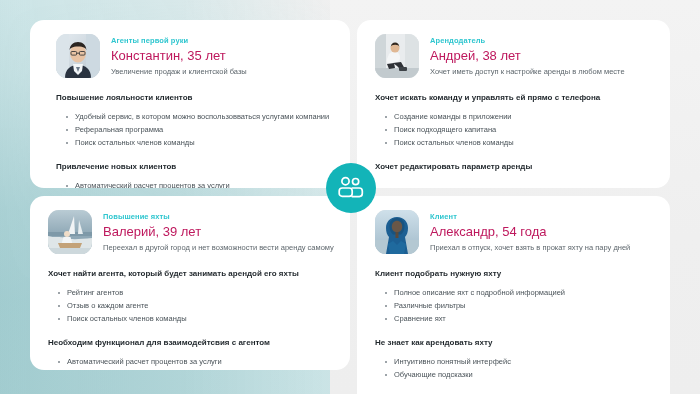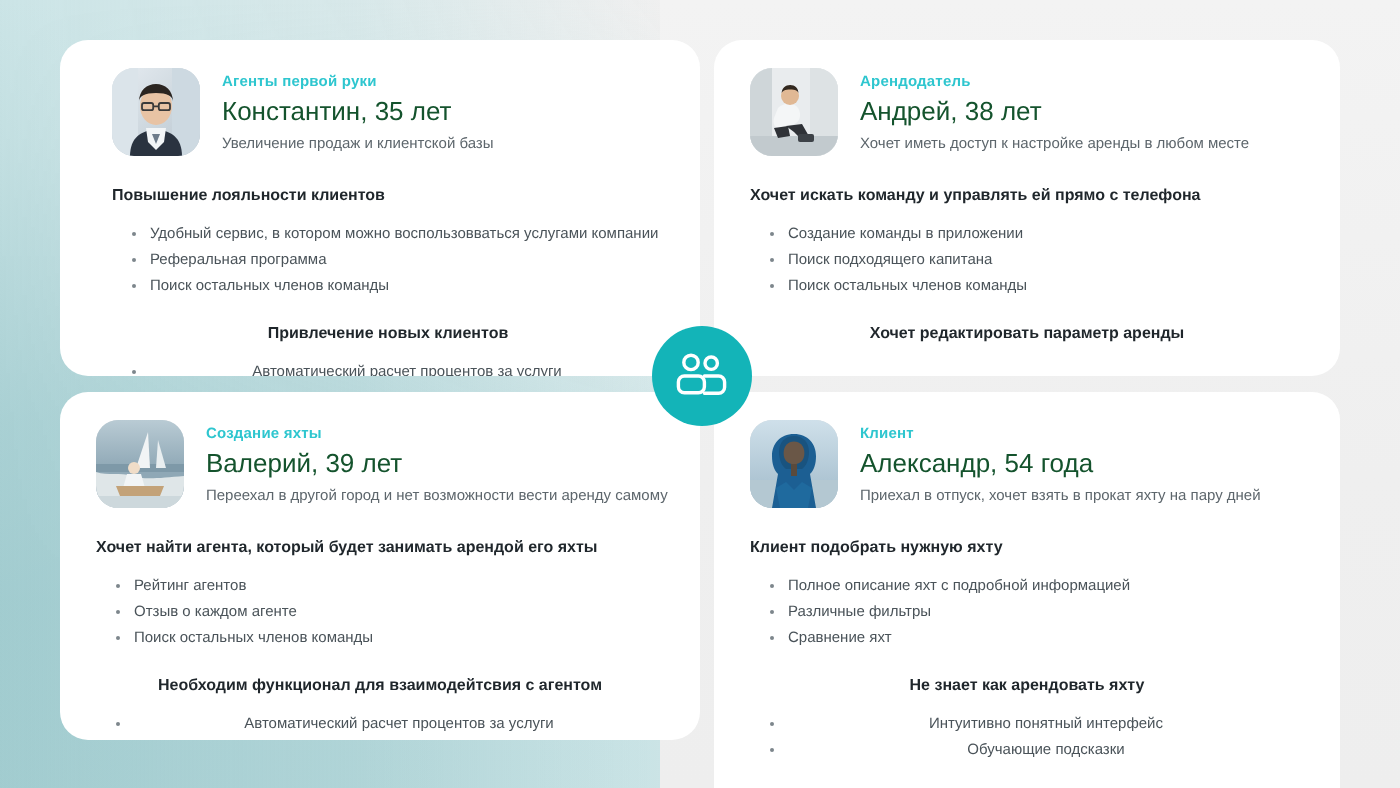--- a/index.html
+++ b/index.html
@@ -90,37 +90,37 @@
   .persona-text { padding-top: 1px; min-width: 0; }
   .role {
     color: #2ec6cf;
     font-size: 7.5px;
     font-weight: bold;
     letter-spacing: 0.1px;
     line-height: 11px;
     margin-bottom: 1px;
   }
   .name {
-    color: #14532d;
+    color: #be185d;
     font-size: 13px;
     font-weight: normal;
     line-height: 17px;
     margin-bottom: 2px;
     white-space: nowrap;
   }
   .tagline {
     color: #5d666c;
     font-size: 7.5px;
     line-height: 11px;
     white-space: nowrap;
   }
 
   
   .section { margin-bottom: 12px; }
-  .section:last-child { margin-bottom: 0; text-align: center; }
+  .section:last-child { margin-bottom: 0; }
   .section-title {
     color: #1f262b;
     font-size: 8px;
     font-weight: bold;
     line-height: 12px;
     margin-bottom: 6px;
   }
   ul.bullets {
     list-style: none;
     margin: 0;
@@ -269,21 +269,21 @@
             <path d="M0 26c6 2 12 0 18 2s14 1 26 0v16H0z" fill="#dfe6e8"></path>
             <path d="M26 6l1 18h-7z" fill="#f1f4f5"></path>
             <path d="M30 24l1-14 4 14z" fill="#e8eef0"></path>
             <circle cx="19" cy="24" r="3" fill="#f0ddc8"></circle>
             <path d="M15.5 27h7l2 7h-11z" fill="#f2f5f6"></path>
             <path d="M10 33h24l-2 5H12z" fill="#c3a278"></path>
             <path d="M0 38h44v6H0z" fill="#cdd8dc"></path>
           </svg>
         </div>
         <div class="persona-text">
-          <div class="role">Создание яхты</div>
+          <div class="role">Повышение яхты</div>
           <div class="name">Валерий, 39 лет</div>
           <div class="tagline">Переехал в другой город и нет возможности вести аренду самому</div>
         </div>
       </div>
 
       <div class="section">
         <div class="section-title">Хочет найти агента, который будет занимать арендой его яхты</div>
         <ul class="bullets">
           <li>Рейтинг агентов</li>
           <li>Отзыв о каждом агенте</li>

